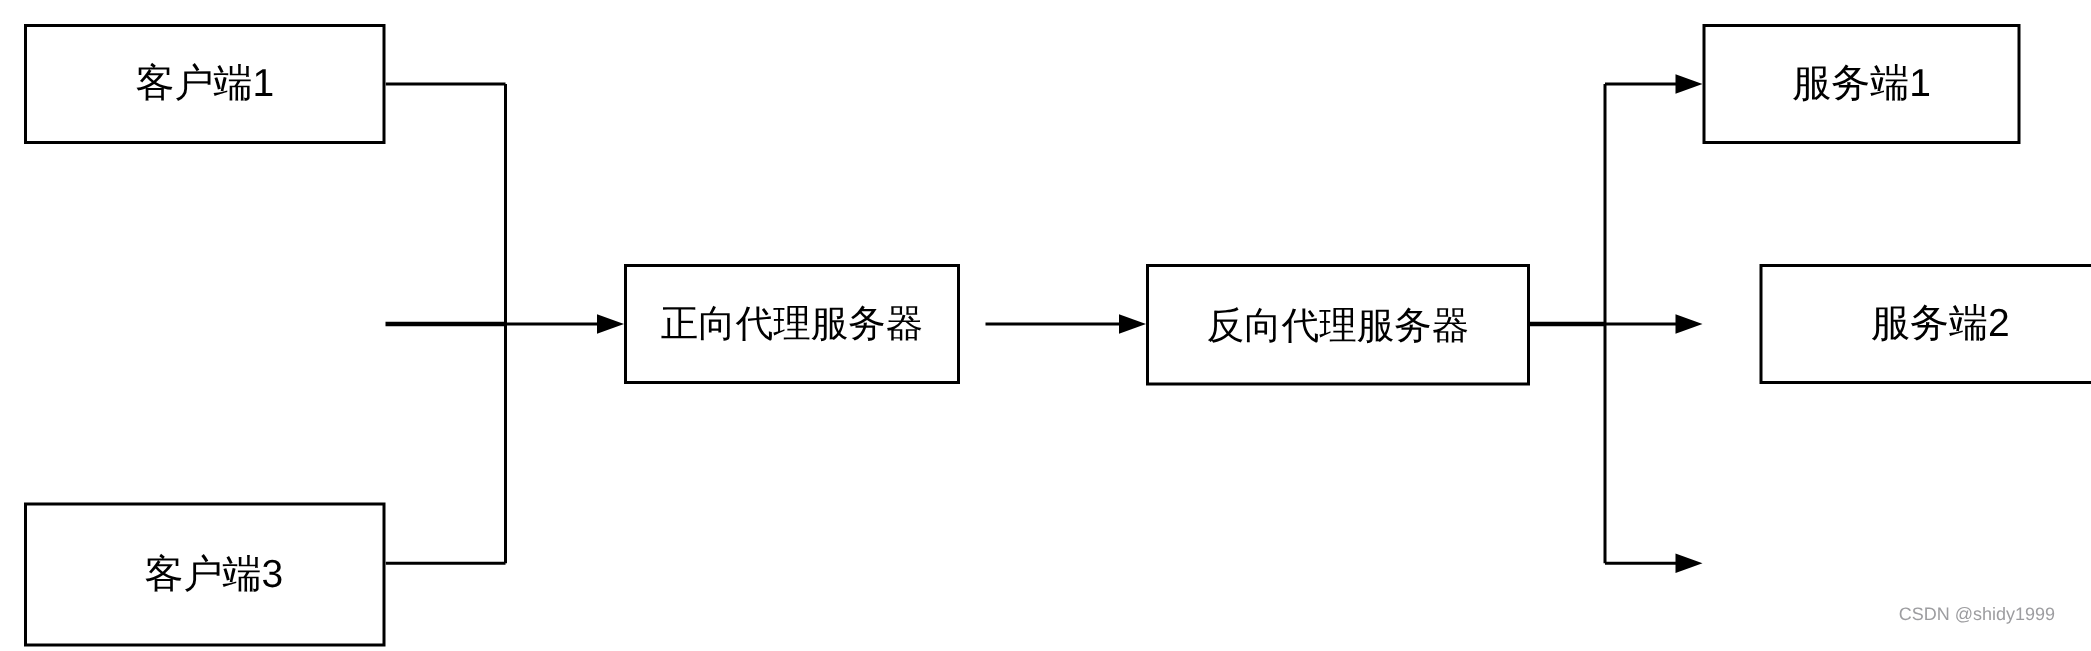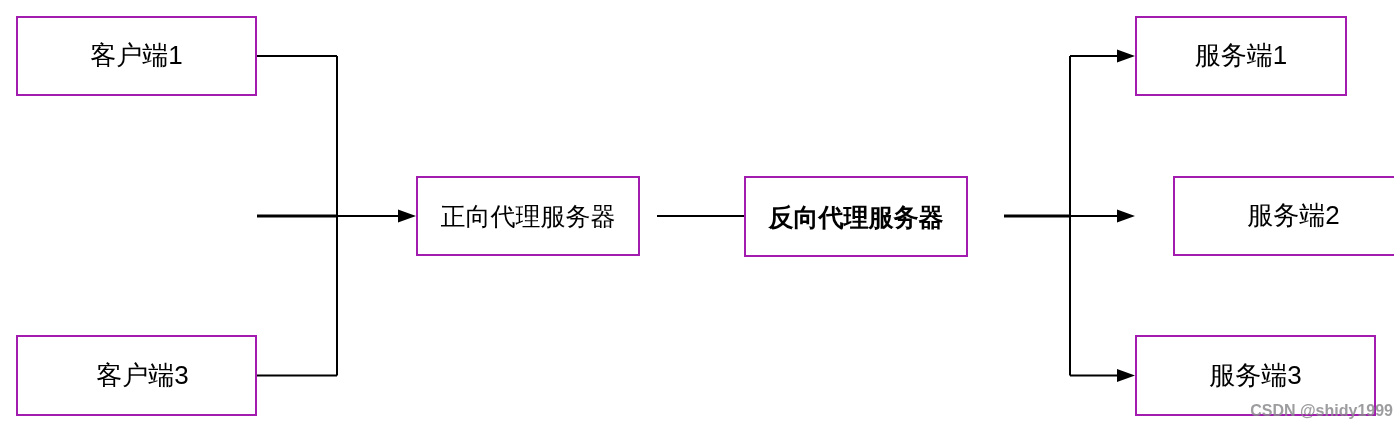--- a/index.html
+++ b/index.html
@@ -13,40 +13,39 @@
   }
   .wires {
     position: absolute;
     left: 0; top: 0;
     z-index: 1;
   }
   .node {
     position: absolute;
     box-sizing: border-box;
     background: #ffffff;
-    border: 2px solid #a21caf;
+    border: 2px solid #000000;
     display: flex;
     flex-direction: column;
     align-items: center;
     justify-content: center;
     text-align: center;
     color: #000000;
     z-index: 2;
   }
   .node .lbl { font-size: 26px; line-height: 1.2; white-space: nowrap; }
   .node .lbl-sm { font-size: 25px; line-height: 1.28; white-space: nowrap; }
   .watermark {
     position: absolute;
-    right: 1px;
+    right: 24px;
     top: 402px;
     z-index: 3;
-    font-size: 16px;
+    font-size: 12px;
     color: rgba(140, 140, 143, 0.85);
     white-space: nowrap;
-    font-weight: bold;
   }
 </style>
 </head>
 <body>
 
 <div class="canvas">
 
   <svg class="wires" width="1394" height="434" viewBox="0 0 1394 434">
 
     <path d="M257 56 H337" stroke="#000" stroke-width="2" fill="none"></path>
@@ -67,37 +66,34 @@
     <polygon points="1135,56 1117,49.5 1117,62.5" fill="#000"></polygon>
     <path d="M1070 216 H1118" stroke="#000" stroke-width="2" fill="none"></path>
     <polygon points="1135,216 1117,209.5 1117,222.5" fill="#000"></polygon>
     <path d="M1070 375.5 H1118" stroke="#000" stroke-width="2" fill="none"></path>
     <polygon points="1135,375.5 1117,369 1117,382" fill="#000"></polygon>
   </svg>
 
   <div class="node" style="left:16px; top:16px; width:241px; height:80px;">
     <span class="lbl">客户端1</span>
   </div>
-  <div class="node" style="left:16px; top:335px; width:241px; height:81px;padding-left:12px;">
+  <div class="node" style="left:16px; top:335px; width:241px; height:96px;padding-left:12px;">
     <span class="lbl">客户端3</span>
   </div>
 
   <div class="node" style="left:416px; top:176px; width:224px; height:80px;">
     <span class="lbl-sm">正向代理服务器</span>
   </div>
 
-  <div class="node" style="left:744px; top:176px; width:224px; height:81px;font-weight:bold;">
+  <div class="node" style="left:764px; top:176px; width:256px; height:81px;">
     <span class="lbl-sm">反向代理服务器</span>
   </div>
 
   <div class="node" style="left:1135px; top:16px; width:212px; height:80px;">
     <span class="lbl">服务端1</span>
   </div>
   <div class="node" style="left:1173px; top:176px; width:241px; height:80px;">
     <span class="lbl">服务端2</span>
   </div>
-  <div class="node" style="left:1135px; top:335px; width:241px; height:81px;">
-    <span class="lbl">服务端3</span>
-  </div>
 
   <div class="watermark">CSDN @shidy1999</div>
 
 </div>
 
 </body></html>

